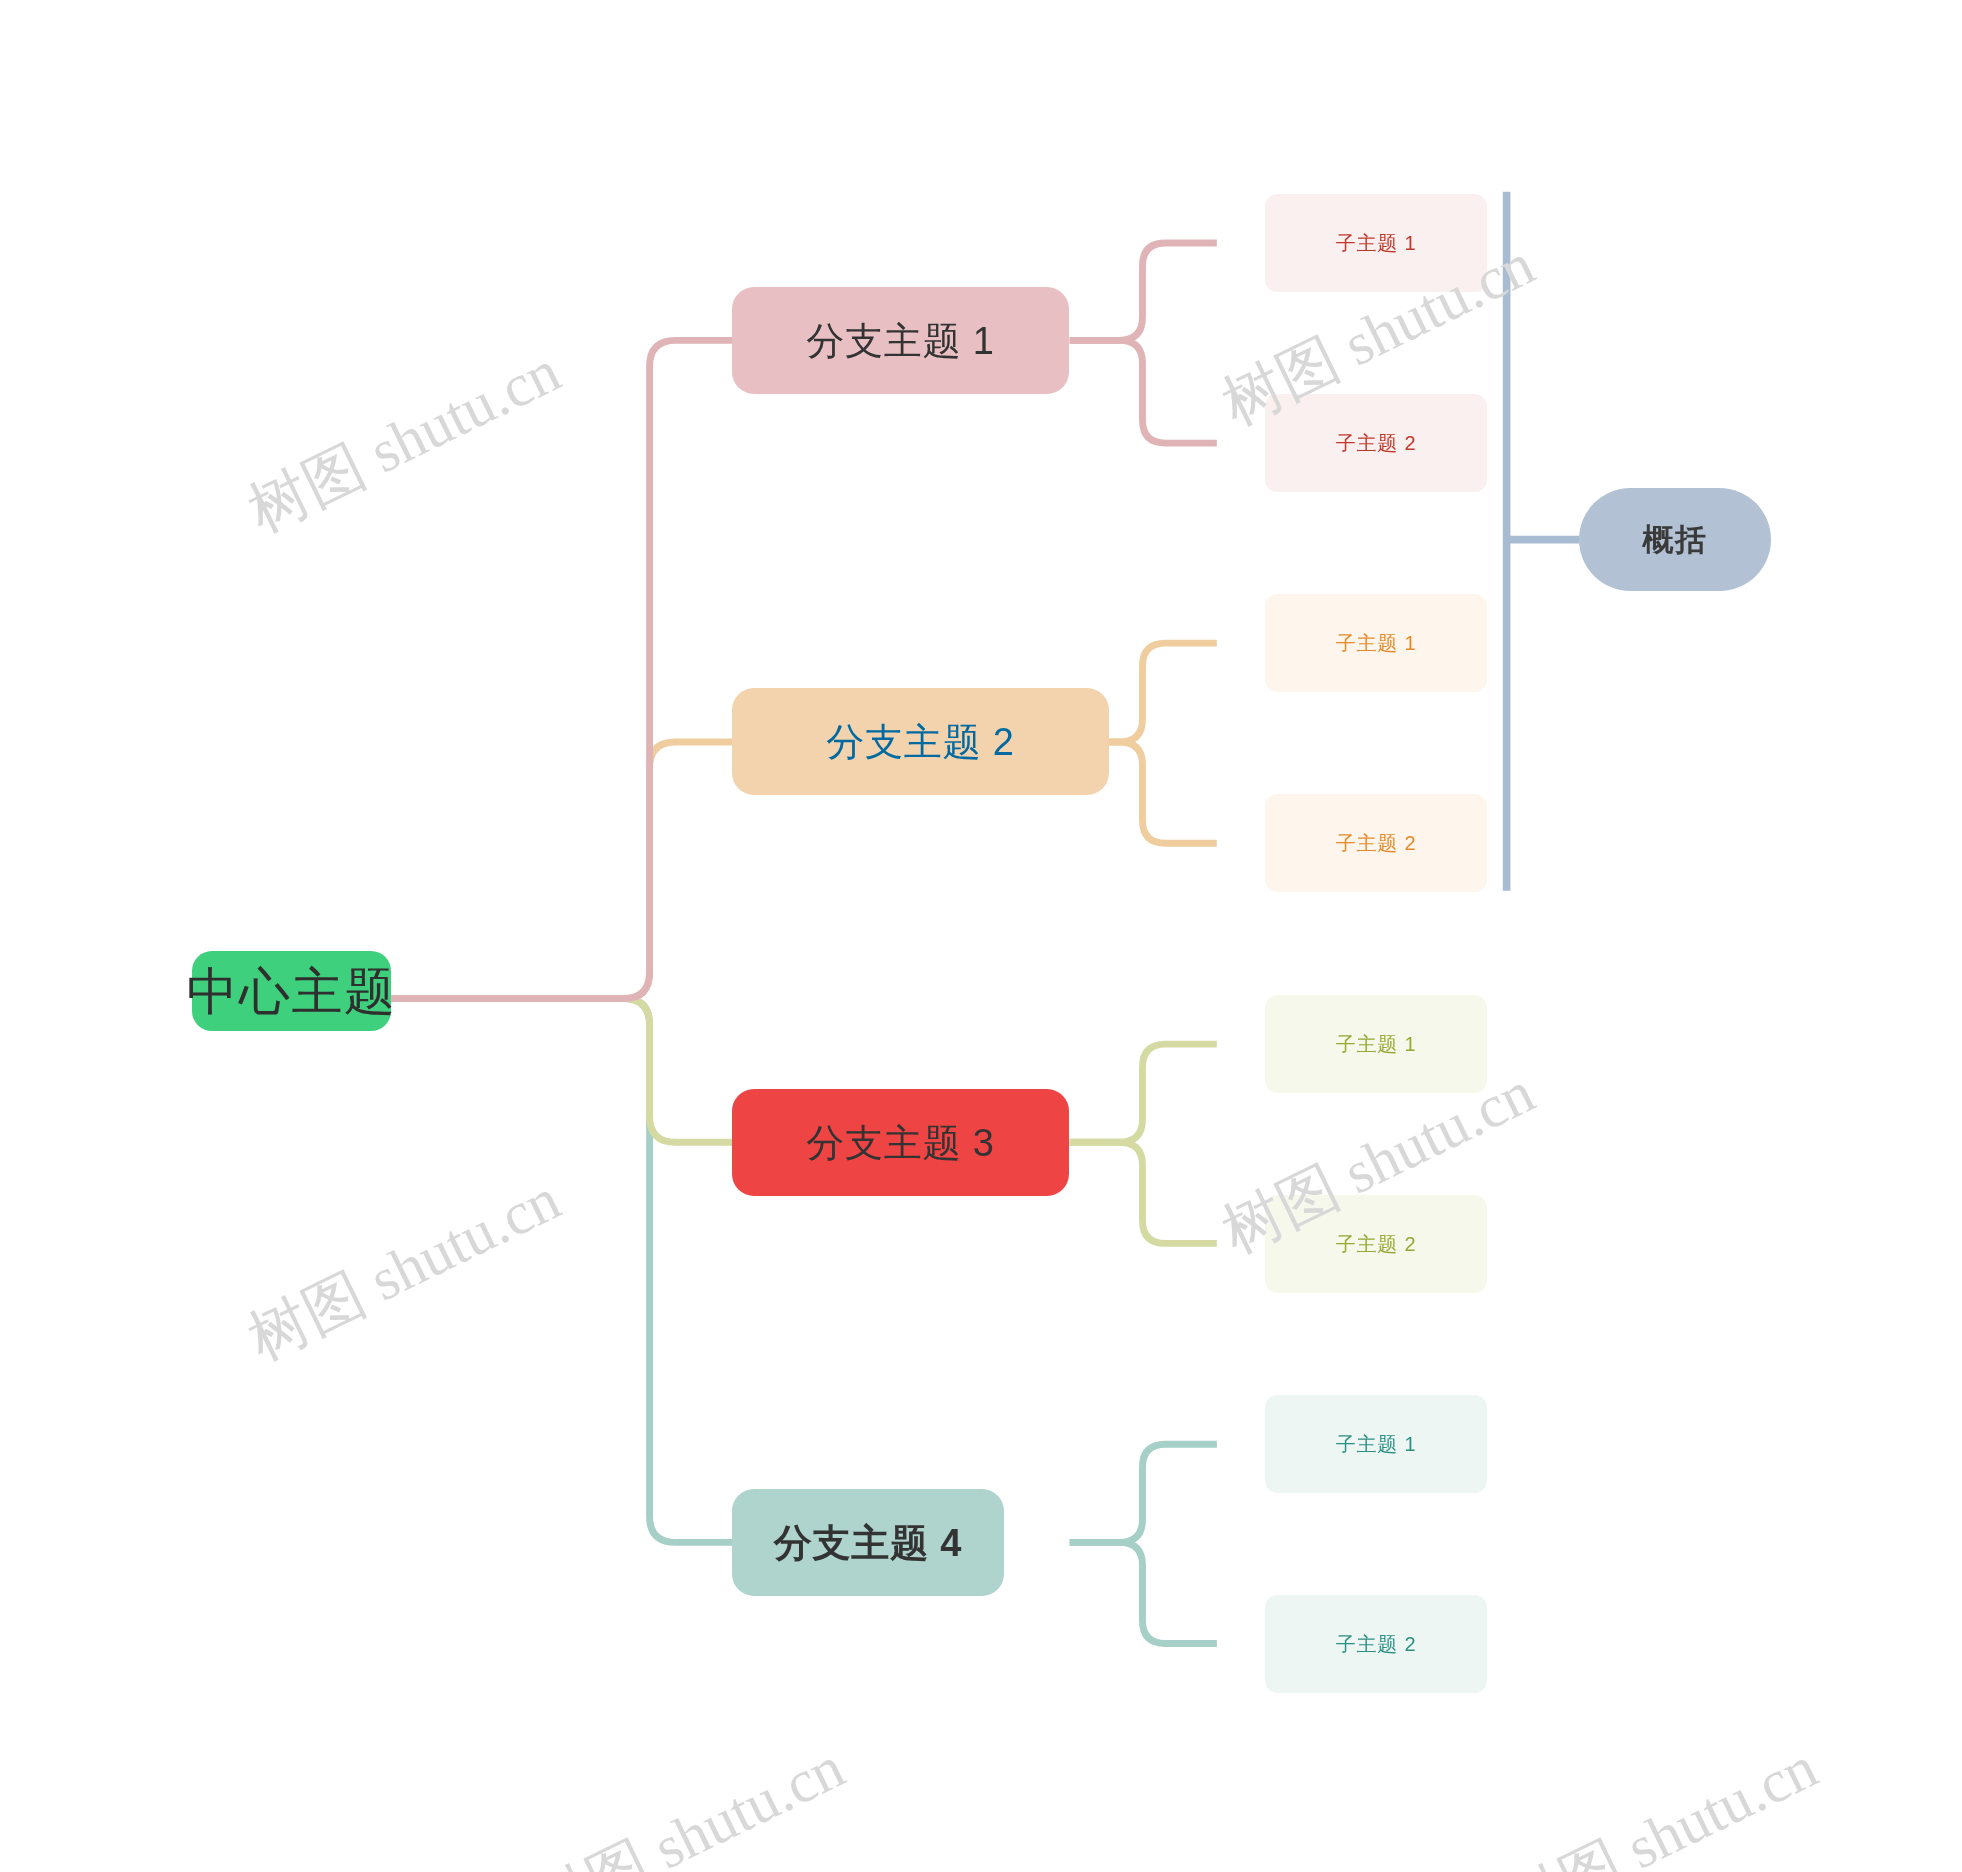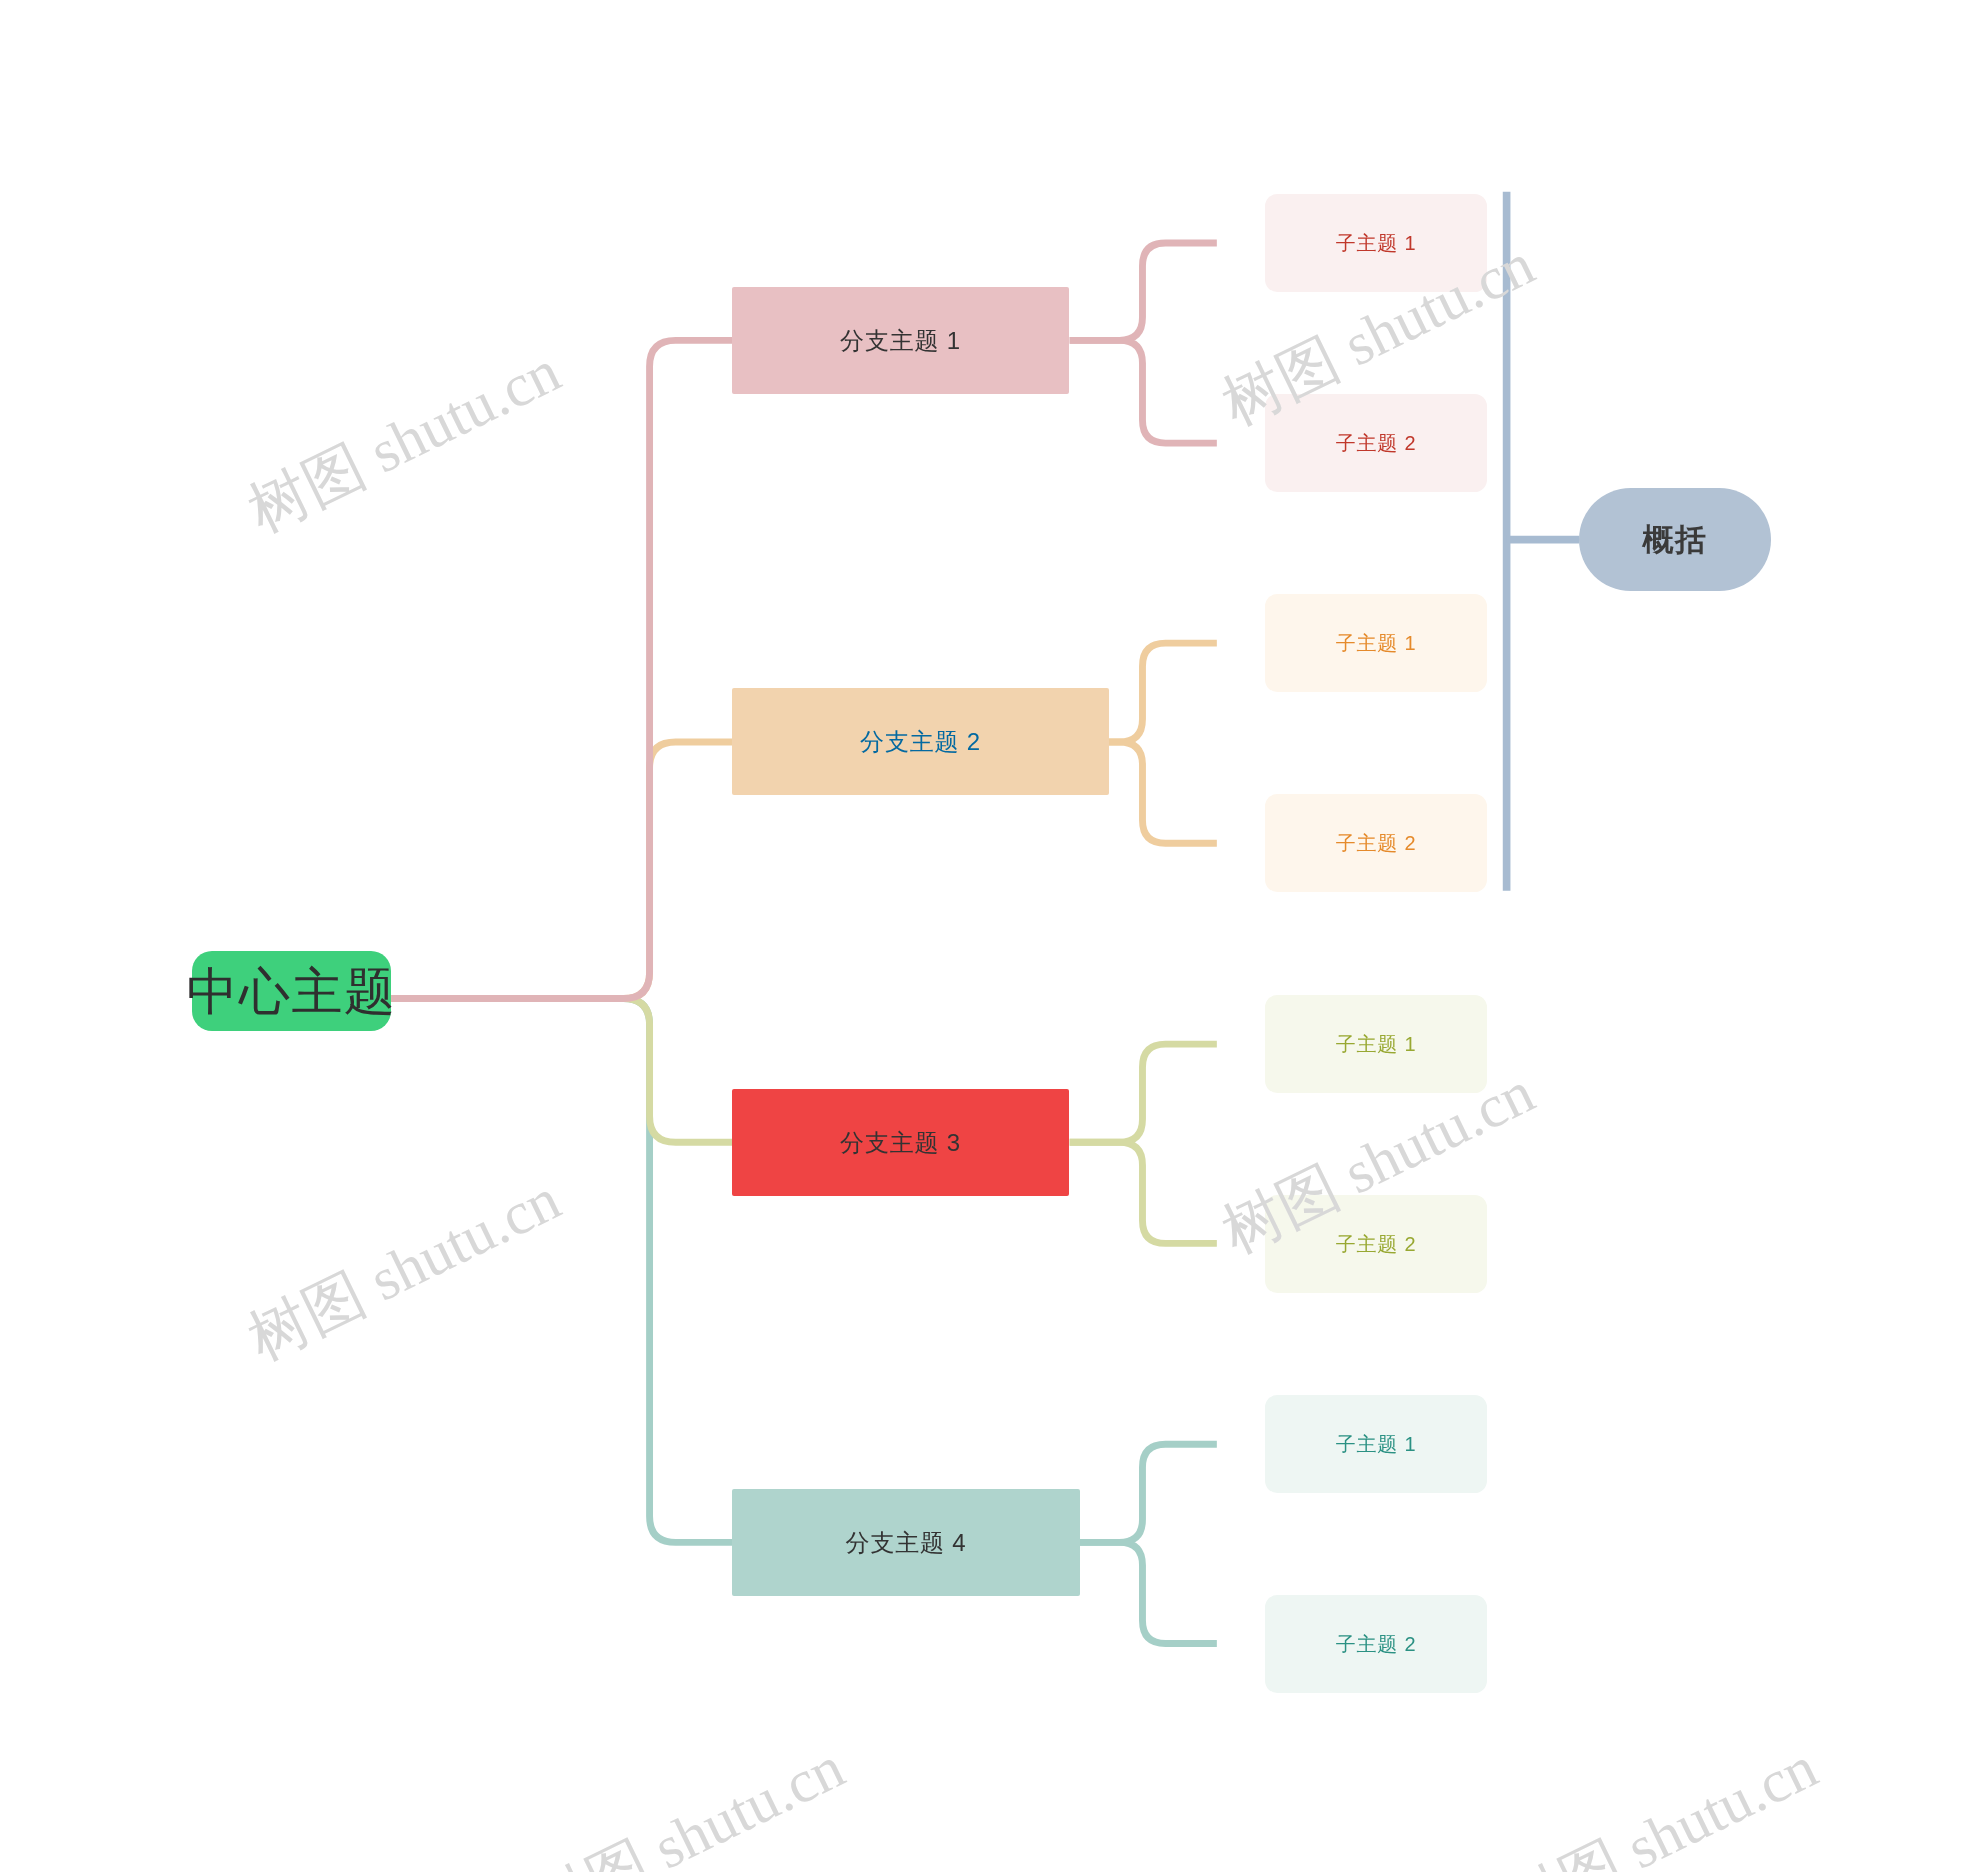--- a/index.html
+++ b/index.html
@@ -53,22 +53,22 @@
     display: block;
     line-height: 1;
   }
 
   .node-central {
     border-radius: 20px;
     font-size: 51px;
     letter-spacing: 1.5px;
   }
   .node-branch {
-    border-radius: 2px;
-    font-size: 24px;
+    border-radius: 22px;
+    font-size: 38px;
     letter-spacing: 0.8px;
   }
   .node-sub {
     border-radius: 12.3px;
     font-size: 20px;
     letter-spacing: 0.8px;
     margin-left: 48px;
   }
   .node-summary {
     border-radius: 766px;
@@ -123,21 +123,21 @@
       </div>
       <div class="node node-branch" style="left: 732px; top: 1089px; width: 337px; height: 107px; background: #ef4444; color: rgb(51, 51, 51);">
         <span class="node-label">分支主题 3</span>
       </div>
       <div class="node node-sub" style="left: 1217px; top: 995px; width: 222px; height: 98px; background: rgb(246, 248, 236); color: rgb(152, 168, 50);">
         <span class="node-label">子主题 1</span>
       </div>
       <div class="node node-sub" style="left: 1217px; top: 1195px; width: 222px; height: 98px; background: rgb(246, 248, 236); color: rgb(152, 168, 50);">
         <span class="node-label">子主题 2</span>
       </div>
-      <div class="node node-branch" style="left: 732px; top: 1489px; width: 348px; height: 107px; background: rgb(175, 212, 205); color: rgb(51, 51, 51);">
+      <div class="node node-branch" style="left: 732px; top: 1489px; width: 272px; height: 107px; background: rgb(175, 212, 205); color: rgb(51, 51, 51); font-weight: bold;">
         <span class="node-label">分支主题 4</span>
       </div>
       <div class="node node-sub" style="left: 1217px; top: 1395px; width: 222px; height: 98px; background: rgb(238, 246, 243); color: rgb(43, 145, 131);">
         <span class="node-label">子主题 1</span>
       </div>
       <div class="node node-sub" style="left: 1217px; top: 1595px; width: 222px; height: 98px; background: rgb(238, 246, 243); color: rgb(43, 145, 131);">
         <span class="node-label">子主题 2</span>
       </div>
       <div class="node node-summary" style="left: 1579px; top: 488px; width: 192px; height: 103px; background: rgb(178, 194, 212); color: rgb(58, 58, 58);">
         <span class="node-label">概括</span>

